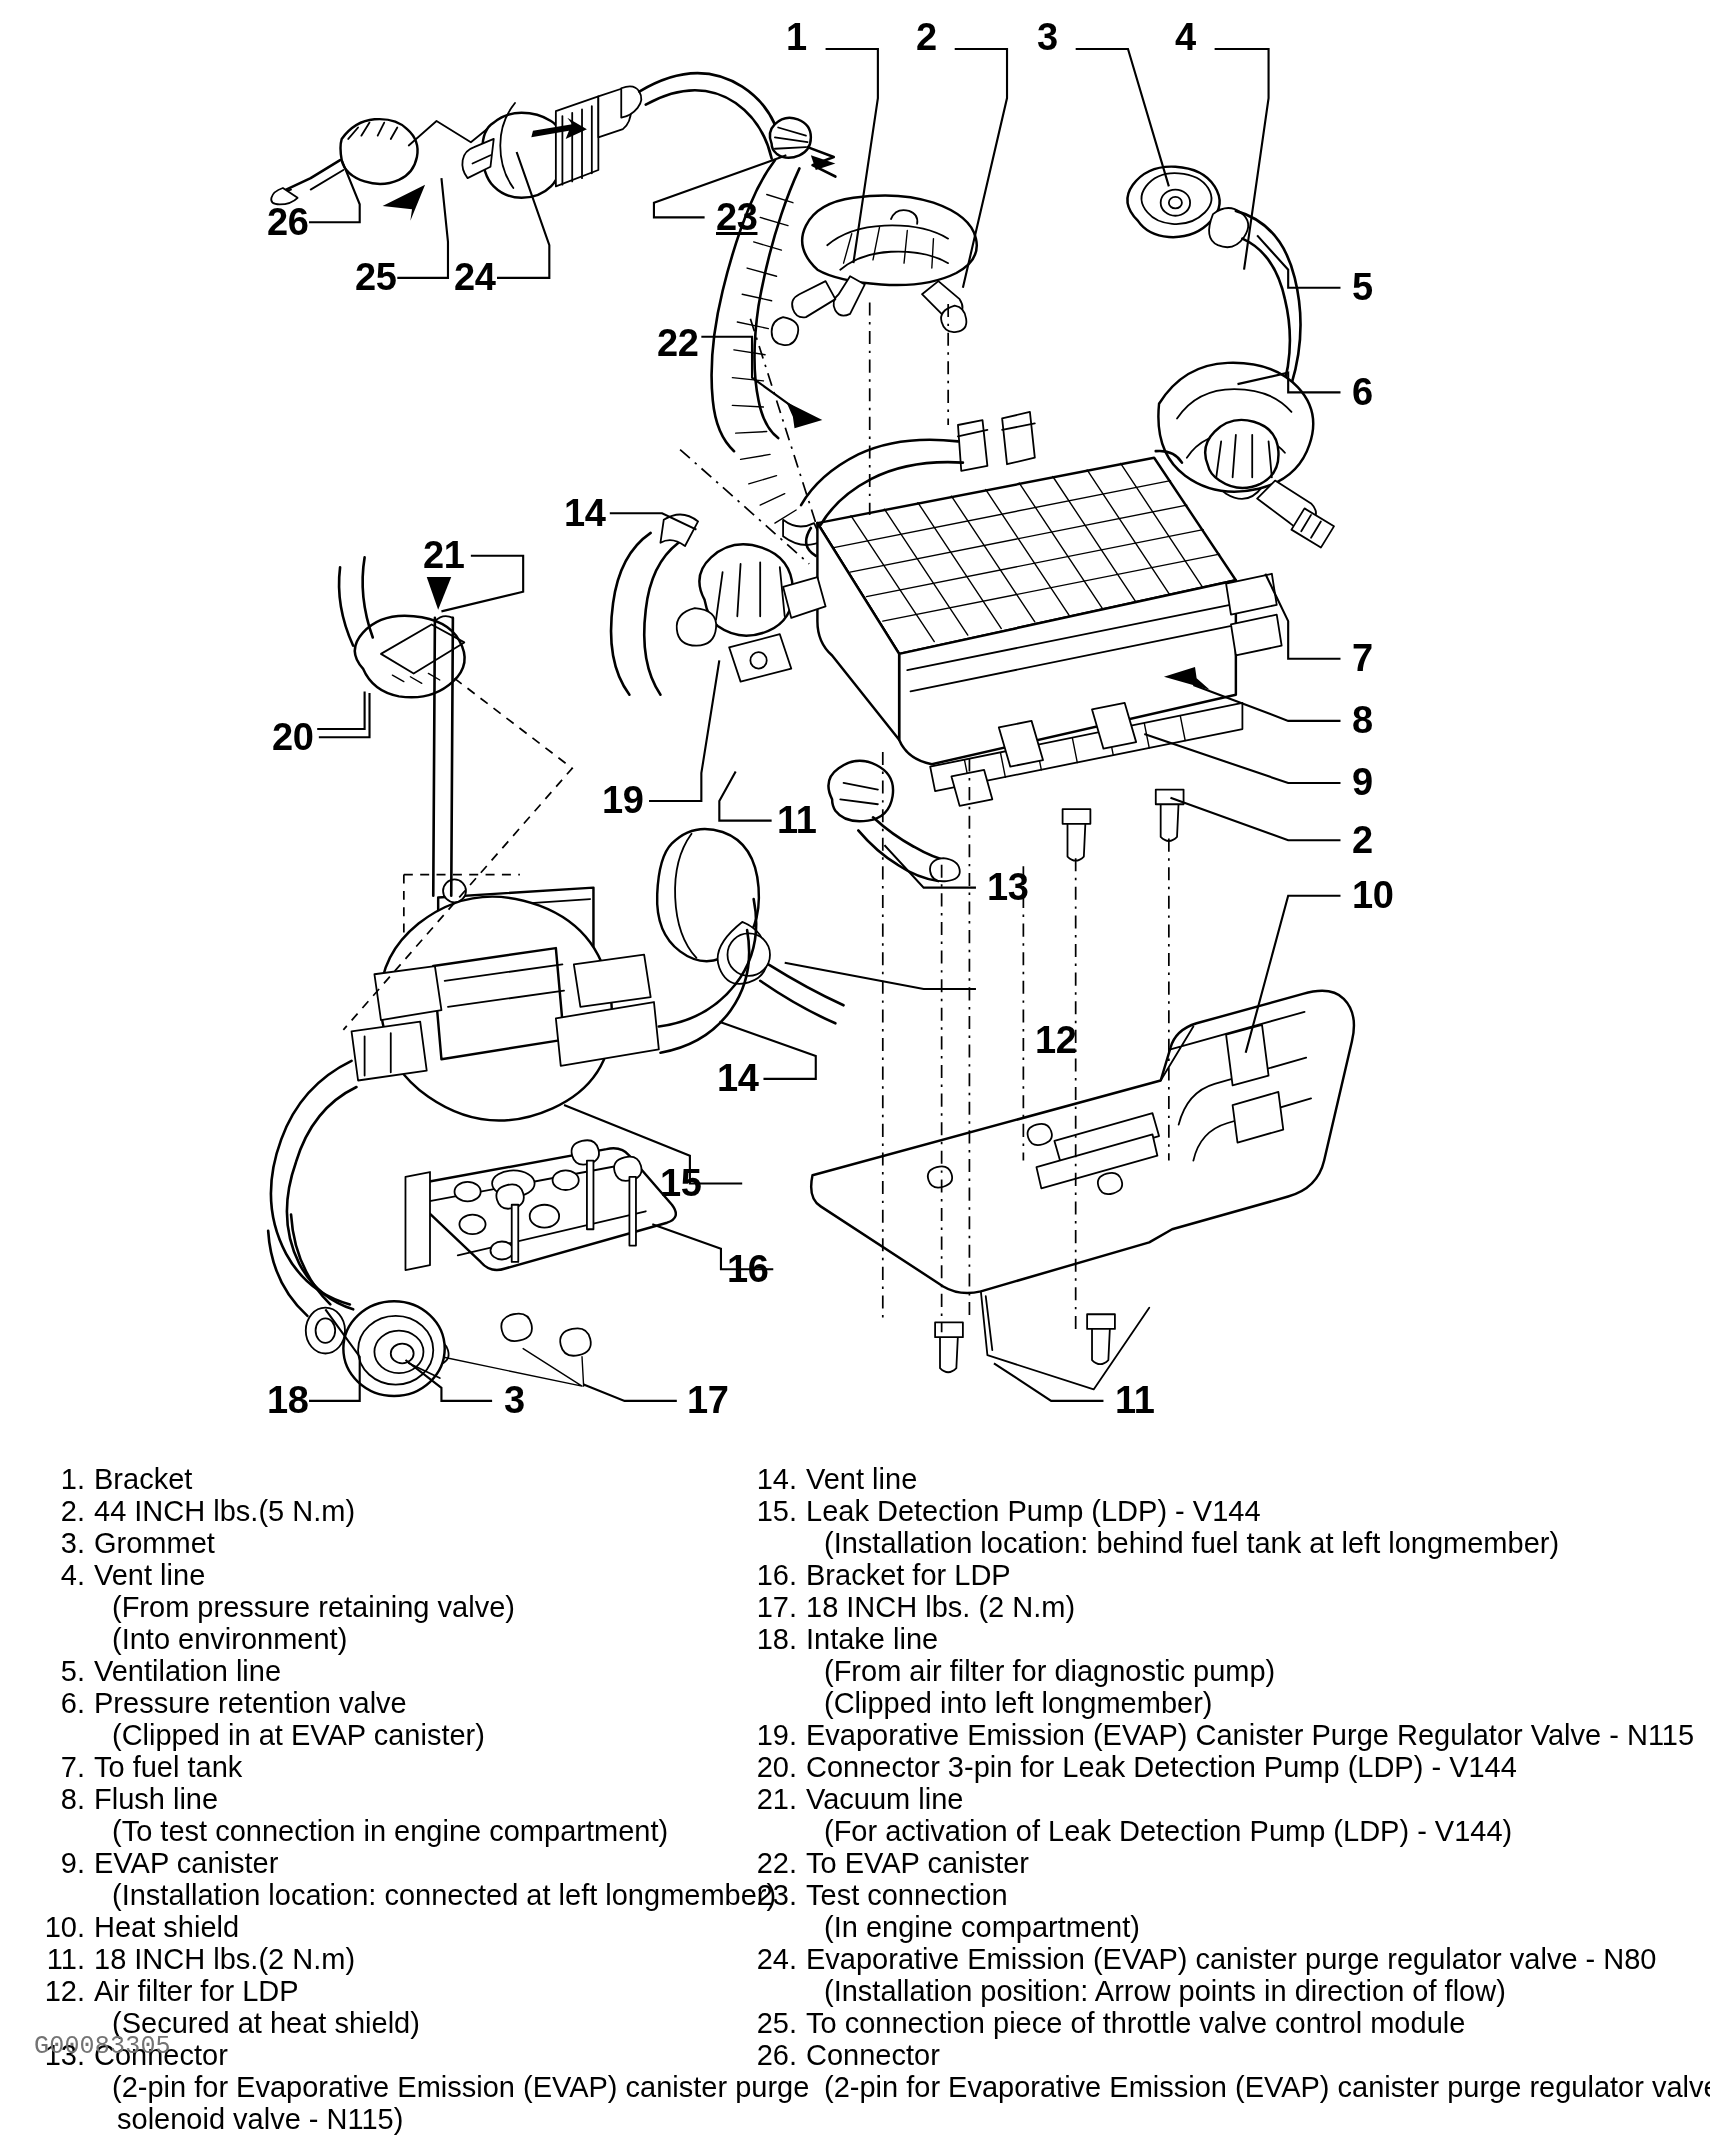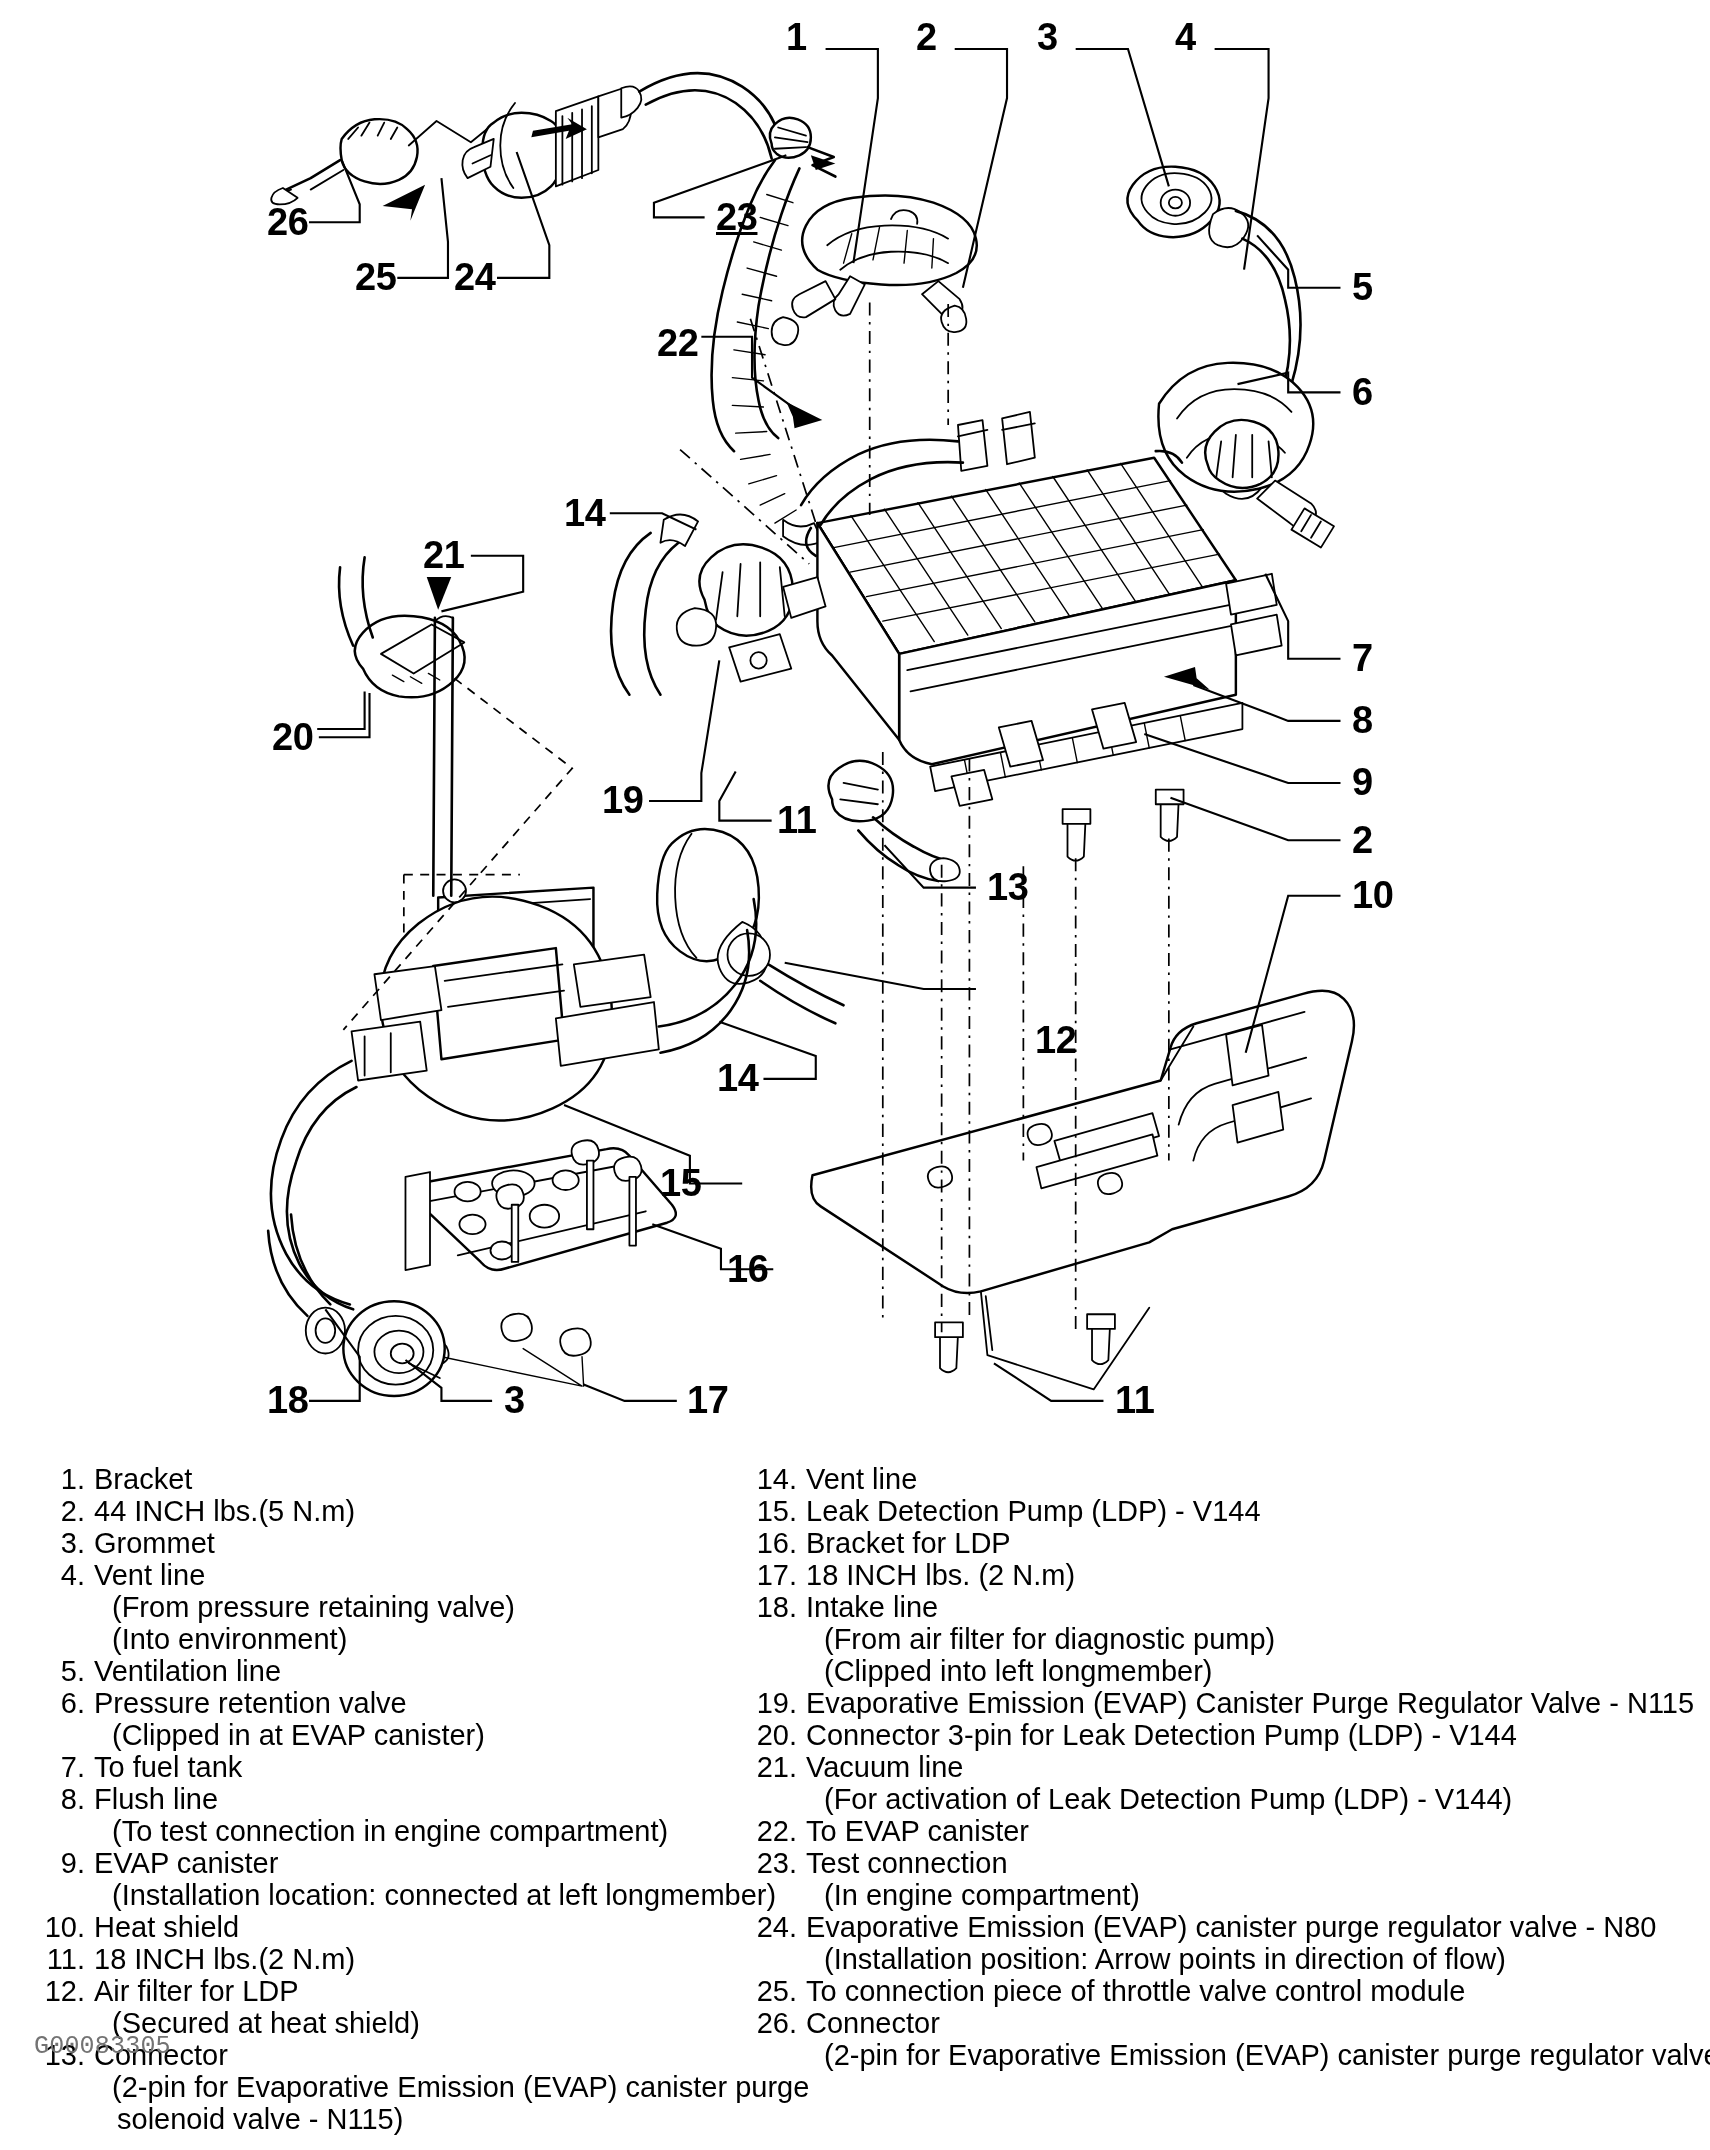--- a/index.html
+++ b/index.html
@@ -586,20 +586,21 @@
           <div class="li-row">
             <span class="li-num">14.</span>
             <span class="li-text">Vent line</span>
           </div>
         </div>
         <div class="legend-item">
           <div class="li-row">
             <span class="li-num">15.</span>
             <span class="li-text">Leak Detection Pump (LDP) - V144</span>
           </div>
+          <div class="li-sub">(Installation location: behind fuel tank at left longmember)</div>
         </div>
         <div class="legend-item">
           <div class="li-row">
             <span class="li-num">16.</span>
             <span class="li-text">Bracket for LDP</span>
           </div>
         </div>
         <div class="legend-item">
           <div class="li-row">
             <span class="li-num">17.</span>

